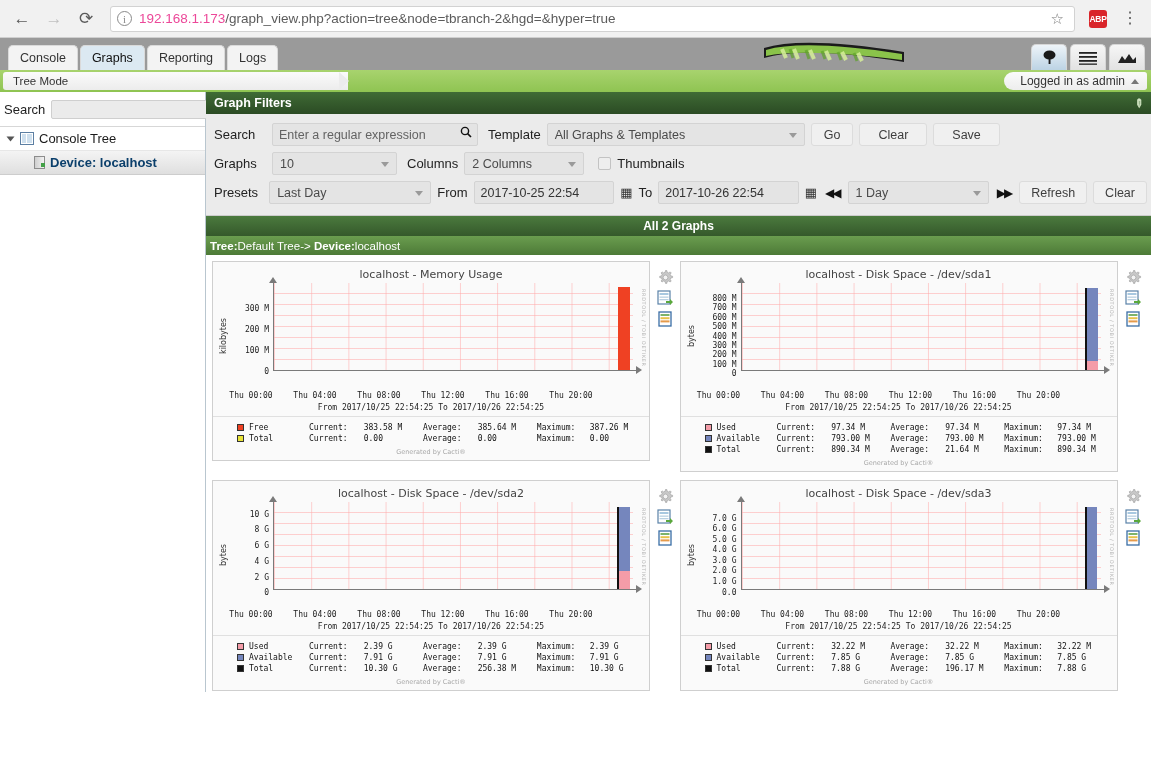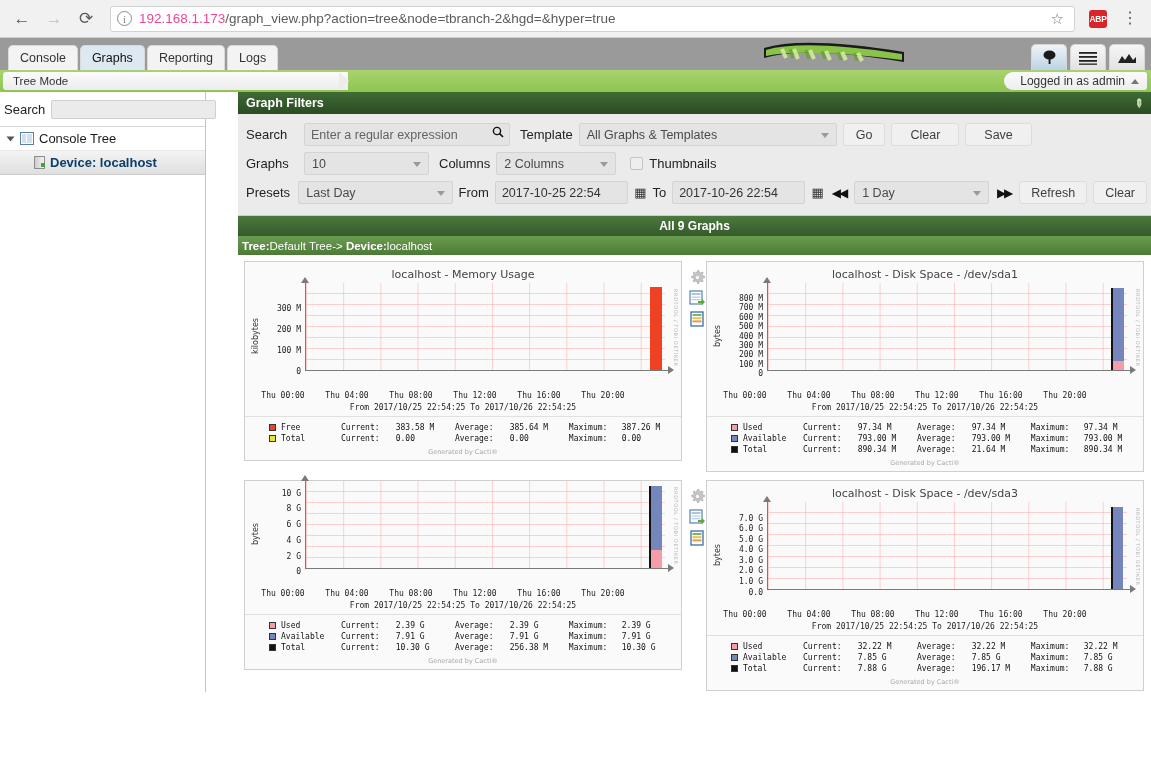--- a/index.html
+++ b/index.html
@@ -157,21 +157,21 @@
   .caret-up {
     display: inline-block;
     margin-left: 6px;
     width: 0; height: 0;
     border-left: 4px solid transparent;
     border-right: 4px solid transparent;
     border-bottom: 5px solid #777;
   }
 
   
-  .body-wrap { display: flex; height: 600px; gap: 32px; }
+  .body-wrap { display: flex; height: 600px; }
 
   
   .sidebar {
     width: 206px;
     background: #fff;
     border-right: 1px solid #b9c6cf;
     flex: 0 0 206px;
     position: relative;
   }
   .tree-search-row {
@@ -652,21 +652,21 @@
         <div class="fselect" style="width:148px">
           <span>1 Day</span>
             <span class="dn"></span>
         </div>
         <span class="arrw">▶▶</span>
         <div class="fbtn" style="padding:0 11px">Refresh</div>
         <div class="fbtn" style="padding:0 11px">Clear</div>
       </div>
     </div>
 
-    <div class="allgraphs">All 9 Graphs</div>
+    <div class="allgraphs">All 2 Graphs</div>
     <div class="breadcrumb-bar">
       <b>Tree:</b><span>Default Tree-&gt;</span>&nbsp;<b>Device:</b><span>localhost</span>
     </div>
 
     <div class="graph-area">
 
       <div class="graph-row">
 
         <div class="graph-cell">
           <div class="graph-box">
@@ -843,20 +843,21 @@
                 </svg>
             </span>
           </div>
         </div>
       </div>
 
       <div class="graph-row">
 
         <div class="graph-cell">
           <div class="graph-box">
+            <div class="gtitle">localhost - Disk Space - /dev/sda2</div>
             <div class="plot-wrap">
               <span class="rrd-vert">RRDTOOL / TOBI OETIKER</span>
               <div class="plot" style="height:105px">
                 <div class="ylabel">bytes</div>
                 <div class="yticks">
                   <span class="ytick" style="top:11%">10 G</span>
                   <span class="ytick" style="top:26%">8 G</span>
                   <span class="ytick" style="top:41%">6 G</span>
                   <span class="ytick" style="top:56%">4 G</span>
                   <span class="ytick" style="top:71%">2 G</span>

